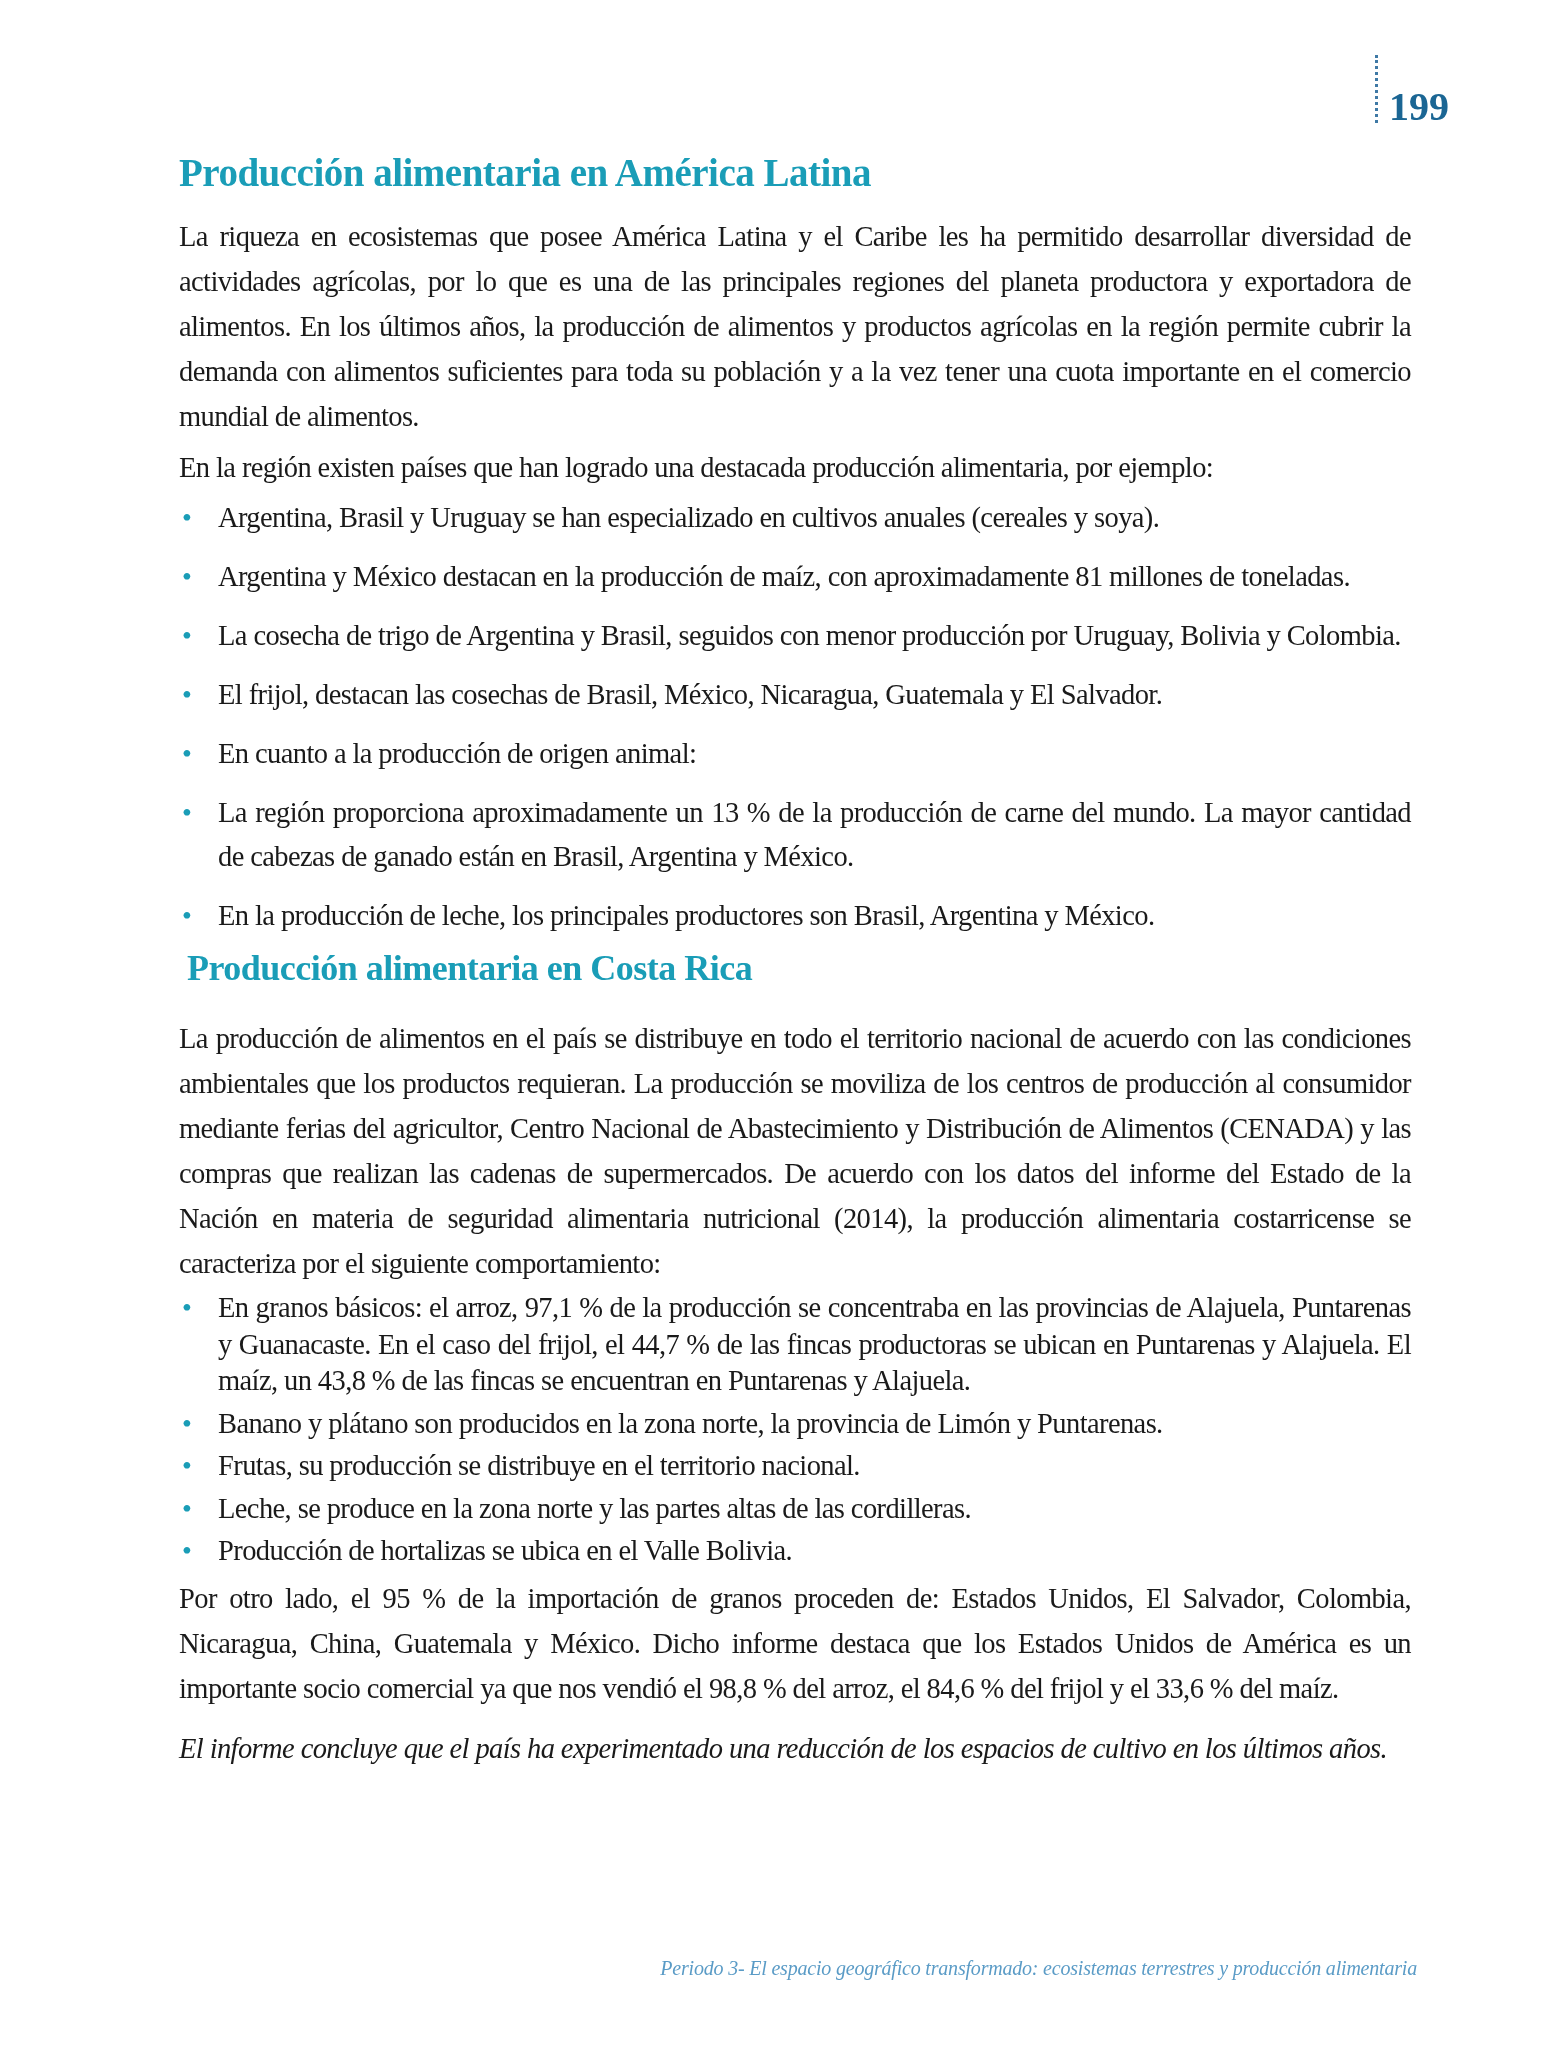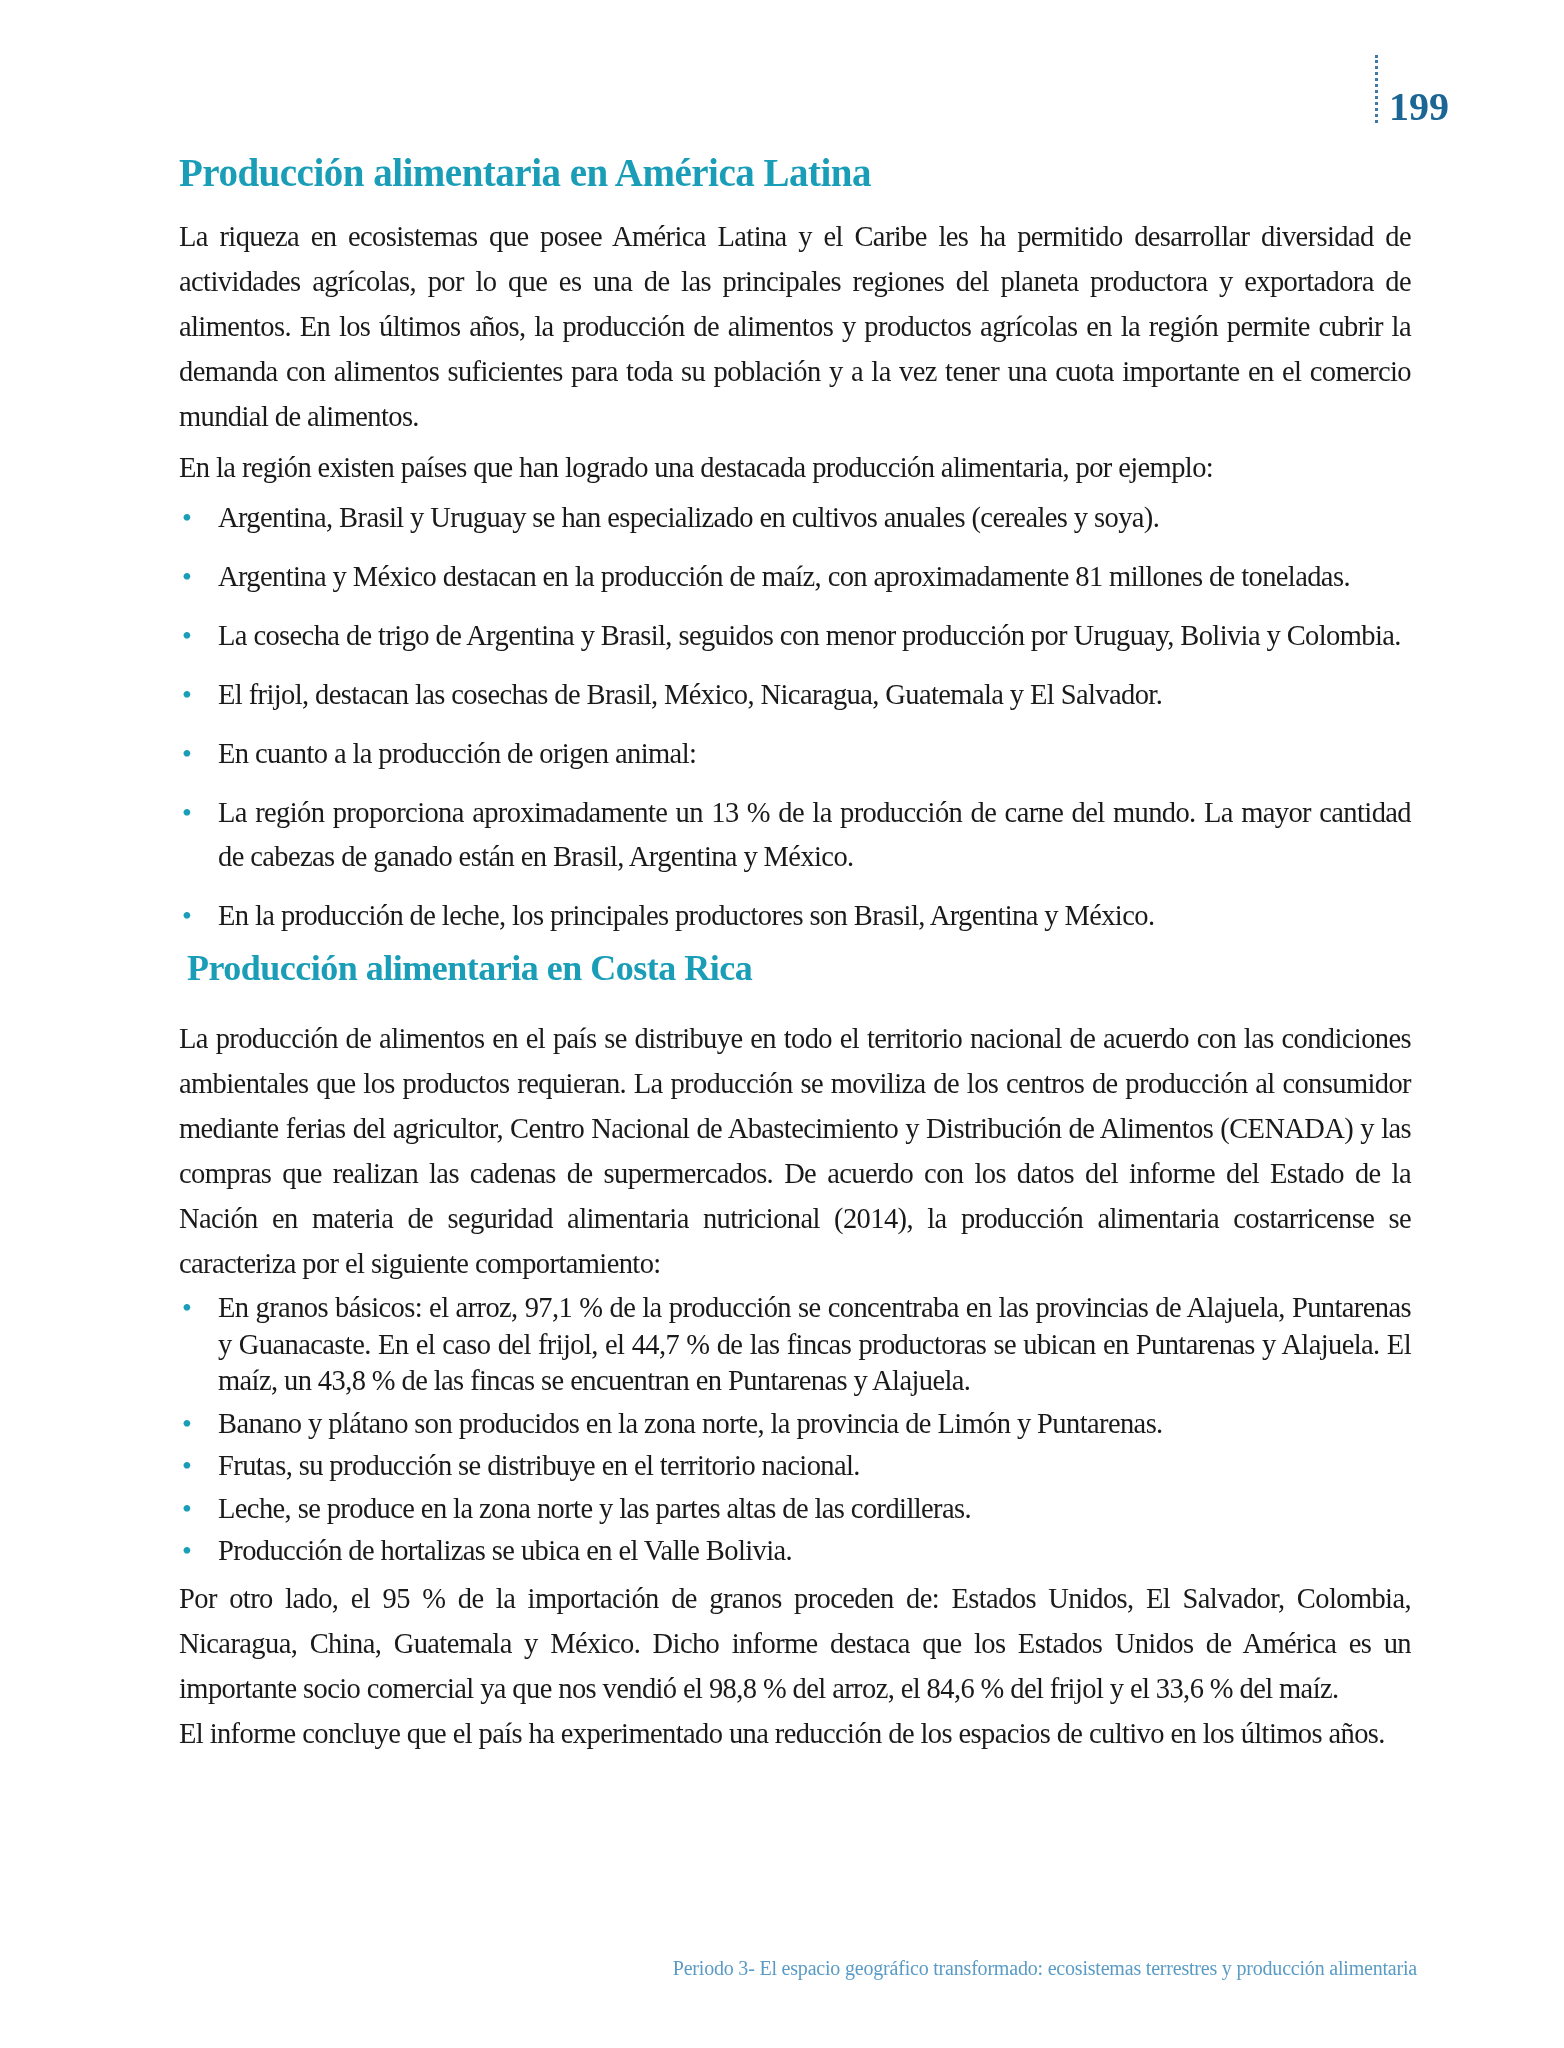--- a/index.html
+++ b/index.html
@@ -15,21 +15,21 @@
                      letter-spacing: -0.5px; line-height: 66px; }
   h2.section-title { margin: 8px; font-size: 36px; font-weight: bold; color: #1a9db7;
                      letter-spacing: -0.5px; line-height: 44px; }
   p { margin: 0; font-size: 28.5px; line-height: 45px; text-align: justify; letter-spacing: -0.6px; }
   ul { list-style: none; margin: 0; padding: 0; }
   ul li { position: relative; padding-left: 39px; font-size: 28.5px; line-height: 44px;
           text-align: justify; letter-spacing: -0.6px; }
   ul li .bullet { position: absolute; left: 3px; top: 0; color: #1a9db7; font-size: 28px; }
   ul.latam li { margin-bottom: 15px; }
   ul.cr li { line-height: 36.5px; margin-bottom: 6px; }
-  .footer { position: absolute; right: 147px; top: 1957px; font-size: 20px; 
+  .footer { position: absolute; right: 147px; top: 1957px; font-size: 20px; font-style: italic;
             color: #5a9bc6; letter-spacing: -0.2px; }
 </style>
 </head>
 <body>
 
 <div class="page-number-wrap">
   <div class="page-rule"></div>
   <div class="page-number">199</div>
 </div>
 
@@ -50,16 +50,16 @@
   <h2 class="section-title">Producción alimentaria en Costa Rica</h2>
   <p style="margin-top:26px;">La producción de alimentos en el país se distribuye en todo el territorio nacional de acuerdo con las condiciones ambientales que los productos requieran. La producción se moviliza de los centros de producción al consumidor mediante ferias del agricultor, Centro Nacional de Abastecimiento y Distribución de Alimentos (CENADA) y las compras que realizan las cadenas de supermercados. De acuerdo con los datos del informe del Estado de la Nación en materia de seguridad alimentaria nutricional (2014), la producción alimentaria costarricense se caracteriza por el siguiente comportamiento:</p>
   <ul class="cr" style="margin-top:4px;">
     <li><span class="bullet">•</span><span>En granos básicos: el arroz, 97,1 % de la producción se concentraba en las provincias de Alajuela, Puntarenas y Guanacaste. En el caso del frijol, el 44,7 % de las fincas productoras se ubican en Puntarenas y Alajuela. El maíz, un 43,8 % de las fincas se encuentran en Puntarenas y Alajuela.</span></li>
     <li><span class="bullet">•</span><span>Banano y plátano son producidos en la zona norte, la provincia de Limón y Puntarenas.</span></li>
     <li><span class="bullet">•</span><span>Frutas, su producción se distribuye en el territorio nacional.</span></li>
     <li><span class="bullet">•</span><span>Leche, se produce en la zona norte y las partes altas de las cordilleras.</span></li>
     <li><span class="bullet">•</span><span>Producción de hortalizas se ubica en el Valle Bolivia.</span></li>
   </ul>
   <p style="margin-top:4px;">Por otro lado, el 95 % de la importación de granos proceden de: Estados Unidos, El Salvador, Colombia, Nicaragua, China, Guatemala y México. Dicho informe destaca que los Estados Unidos de América es un importante socio comercial ya que nos vendió el 98,8 % del arroz, el 84,6 % del frijol y el 33,6 % del maíz.</p>
-  <p style="margin-top:0;">El informe concluye que el país ha experimentado una reducción de los espacios de cultivo en los últimos años.</p>
+  <p style="margin-top:15px;font-style:italic;">El informe concluye que el país ha experimentado una reducción de los espacios de cultivo en los últimos años.</p>
 </div>
 
 <div class="footer">Periodo 3- El espacio geográfico transformado: ecosistemas terrestres y producción alimentaria</div>
 
 </body></html>

